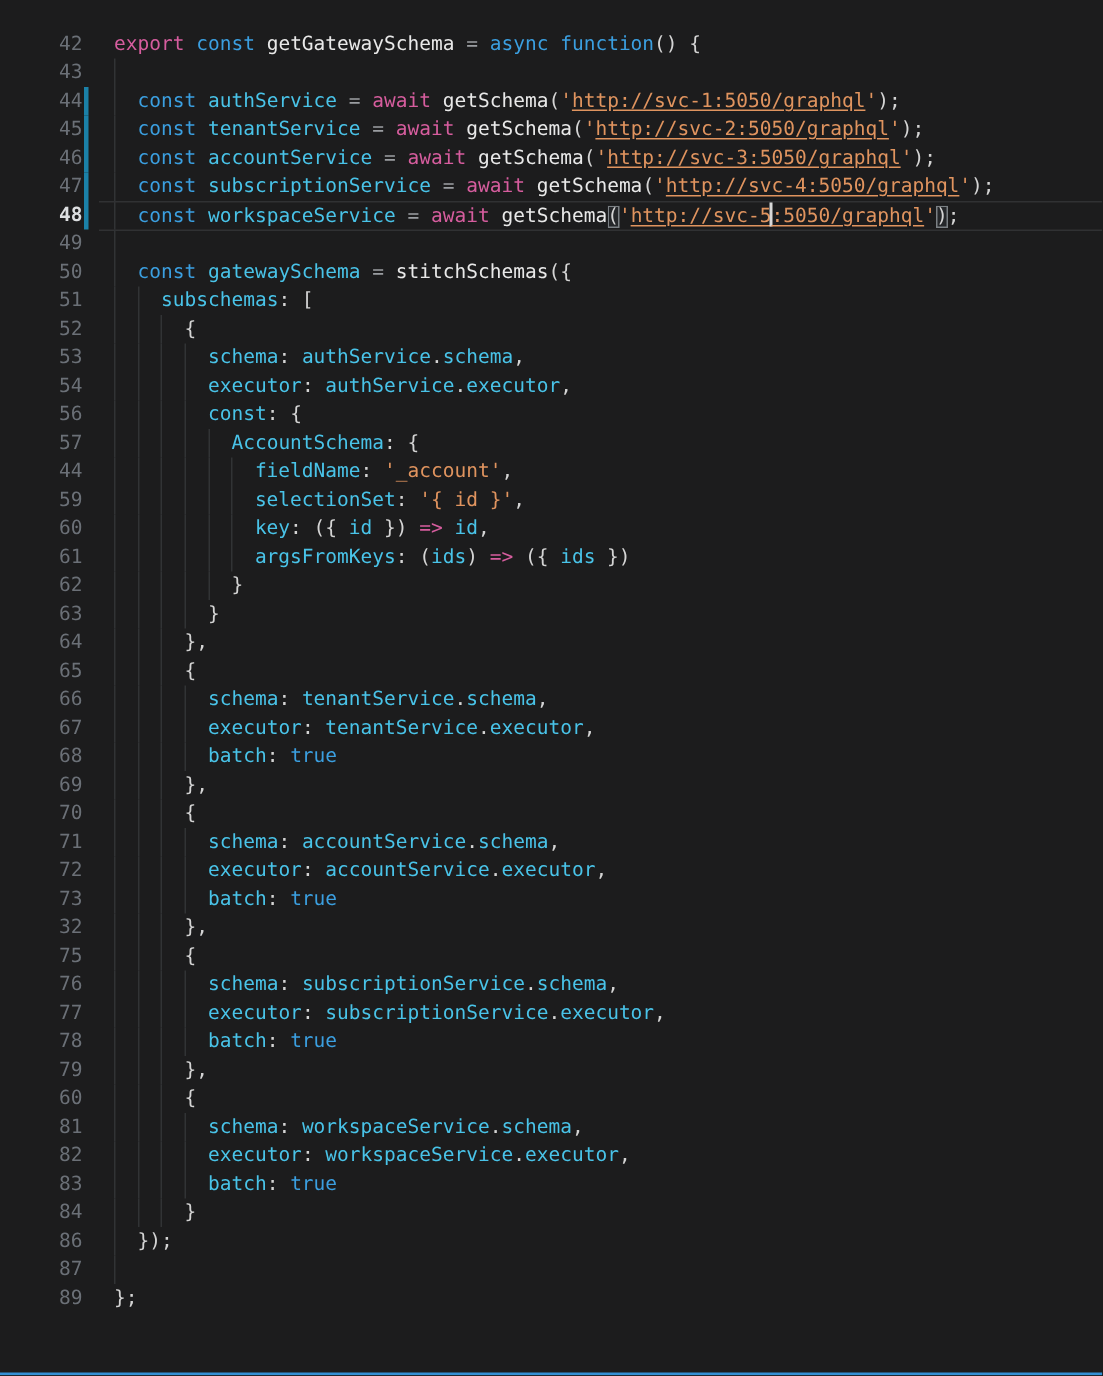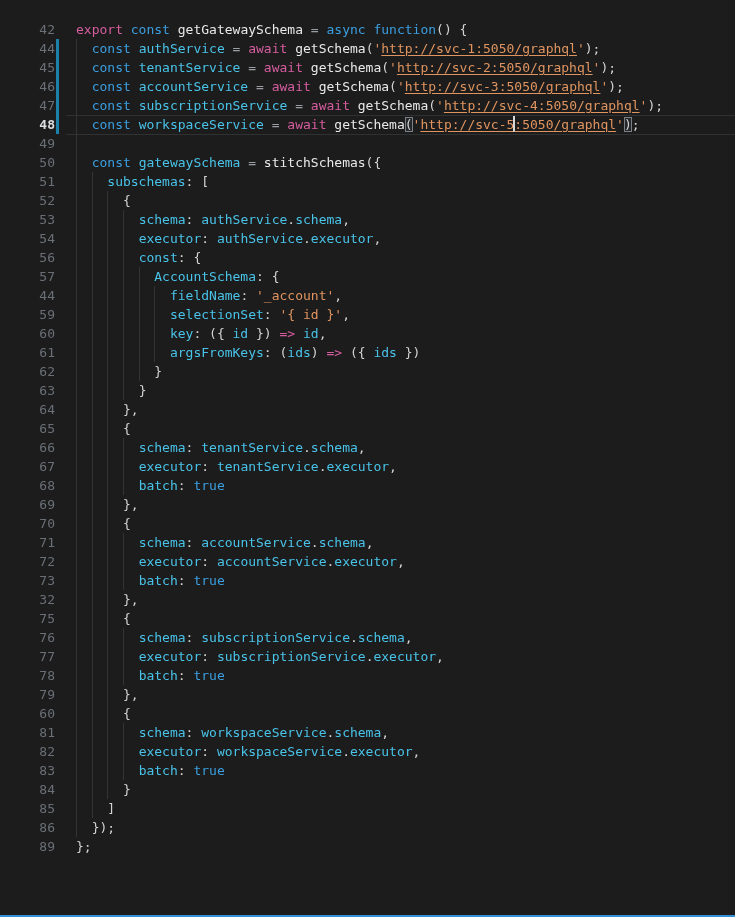--- a/index.html
+++ b/index.html
@@ -41,20 +41,26 @@
 <div id="editor">
   <div id="lines">
       <div class="row">
         <div class="gut">
           <span class="ln">42</span>
         </div>
         <div class="code"><span class="tok-ctl">export </span><span class="tok-kw">const </span><span class="tok-fn">getGatewaySchema</span><span class="tok-op"> = </span><span class="tok-kw">async </span><span class="tok-kw">function</span><span class="tok-pun">() {</span></div>
       </div>
       <div class="row">
         <div class="gut">
+          <span class="ln">43</span>
+        </div>
+        <div class="code"><i class="guide" style="left: calc(0ch);"></i></div>
+      </div>
+      <div class="row">
+        <div class="gut">
           <span class="ln">44</span>
           <span class="git-bar"></span>
         </div>
         <div class="code"><i class="guide" style="left: calc(0ch);"></i><span>  </span><span class="tok-kw">const </span><span class="tok-var">authService</span><span class="tok-op"> = </span><span class="tok-ctl">await </span><span class="tok-fn">getSchema</span><span class="tok-pun">(</span><span class="tok-str">'</span><span class="tok-url">http://svc-1:5050/graphql</span><span class="tok-str">'</span><span class="tok-pun">);</span></div>
       </div>
       <div class="row">
         <div class="gut">
           <span class="ln">45</span>
           <span class="git-bar"></span>
         </div>
@@ -287,29 +293,29 @@
         <div class="code"><i class="guide" style="left: calc(0ch);"></i><i class="guide" style="left: calc(2ch);"></i><i class="guide" style="left: calc(4ch);"></i><i class="guide" style="left: calc(6ch);"></i><span>        </span><span class="tok-var">batch</span><span class="tok-pun">: </span><span class="tok-kw">true</span></div>
       </div>
       <div class="row">
         <div class="gut">
           <span class="ln">84</span>
         </div>
         <div class="code"><i class="guide" style="left: calc(0ch);"></i><i class="guide" style="left: calc(2ch);"></i><i class="guide" style="left: calc(4ch);"></i><span>      </span><span class="tok-pun">}</span></div>
       </div>
       <div class="row">
         <div class="gut">
-          <span class="ln">85</span>
-        </div>
-        <div class="code"><i class="guide" style="left: calc(0ch);"></i><i class="guide" style="left: calc(2ch);"></i><span>    </span><span class="tok-pun">]</span></div>
-      </div>
-      <div class="row">
-        <div class="gut">
           <span class="ln">86</span>
         </div>
         <div class="code"><i class="guide" style="left: calc(0ch);"></i><span>  </span><span class="tok-pun">});</span></div>
+      </div>
+      <div class="row">
+        <div class="gut">
+          <span class="ln">87</span>
+        </div>
+        <div class="code"><i class="guide" style="left: calc(0ch);"></i><span>  </span></div>
       </div>
       <div class="row">
         <div class="gut">
           <span class="ln">89</span>
         </div>
         <div class="code"><span class="tok-pun">};</span></div>
       </div>
     </div>
   <div id="bottom-sash"></div>
 </div>

